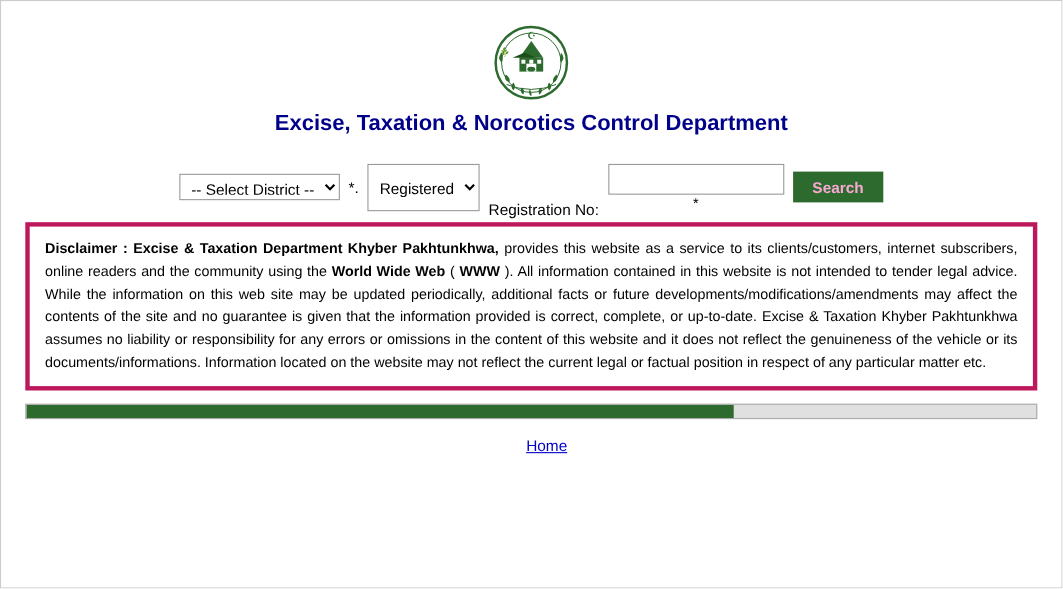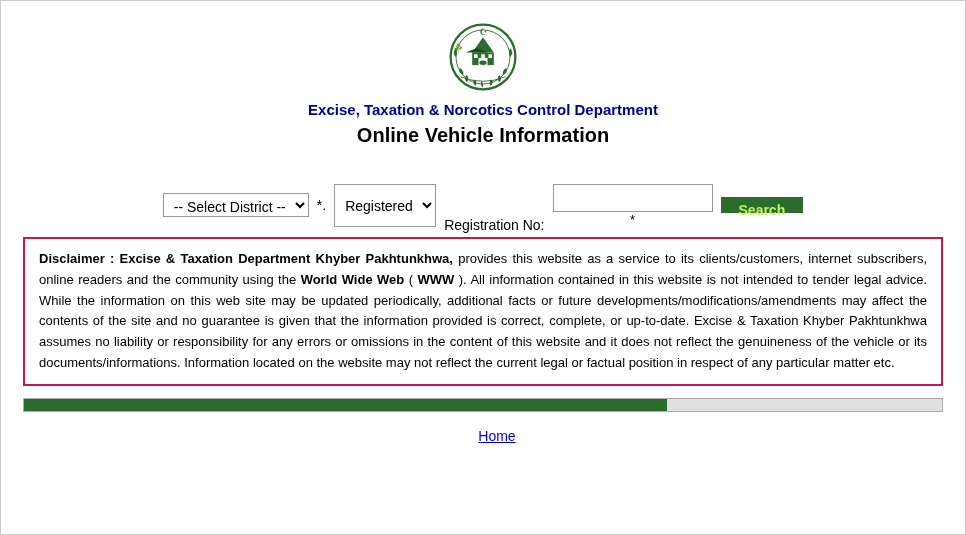--- a/index.html
+++ b/index.html
@@ -35,24 +35,24 @@
       justify-content: center;
     }
 
     .logo-svg {
       width: 72px;
       height: 72px;
     }
 
     .title-main {
       color: #00008B;
-      font-size: 15px;
+      font-size: 20px;
       font-weight: bold;
       text-align: center;
-      margin-bottom: 6px;
+      margin-bottom: 18px;
     }
 
     .title-sub {
       color: #000;
       font-size: 20px;
       font-weight: bold;
       text-align: center;
       margin-bottom: 30px;
     }
 
@@ -95,40 +95,40 @@
     .reg-input {
       width: 160px;
       height: 28px;
       border: 1px solid #999;
       padding: 4px 6px;
       font-size: 14px;
     }
 
     .search-button {
       background: #2d6a2d;
-      color: #bef264;
+      color: #f9a8d4;
       border: none;
       padding: 5px 18px;
       font-size: 14px;
       font-weight: bold;
       cursor: pointer;
-      height: 16px;
+      height: 28px;
       white-space: nowrap;
     }
 
     .example-text {
       font-size: 13px;
       color: #000;
       text-align: center;
       margin-bottom: 16px;
     }
 
     .disclaimer-box {
       width: 920px;
-      border: 2px solid #be185d;
+      border: 4px solid #be185d;
       padding: 10px 14px;
       font-size: 13px;
       line-height: 1.6;
       text-align: justify;
       margin-bottom: 12px;
       background: #fff;
     }
 
     .disclaimer-box .bold-text {
       font-weight: bold;
@@ -196,21 +196,20 @@
       <path d="M32,72 Q28,70 30,65 Q34,67 32,72" fill="#2d6a2d"></path>
       <path d="M48,72 Q52,70 50,65 Q46,67 48,72" fill="#2d6a2d"></path>
       <path d="M40,74 Q37,72 38,67 Q41,69 40,74" fill="#2d6a2d"></path>
 
       <path d="M15,62 Q40,72 65,62" fill="none" stroke="#2d6a2d" stroke-width="1"></path>
     </svg>
   </div>
 
   <div class="title-main">Excise, Taxation &amp; Norcotics Control Department</div>
 
-  <div class="title-sub">Online Vehicle Information</div>
 
   <div class="form-row">
     <select class="district-select"><option>-- Select District --</option></select>
     <span class="asterisk">*.</span>
 
     <select class="reg-type-select"><option>Registered</option><option>Token</option></select>
 
     <span class="reg-label">Registration No:</span>
 
     <div style="display:flex; flex-direction:column; align-items:center;">

